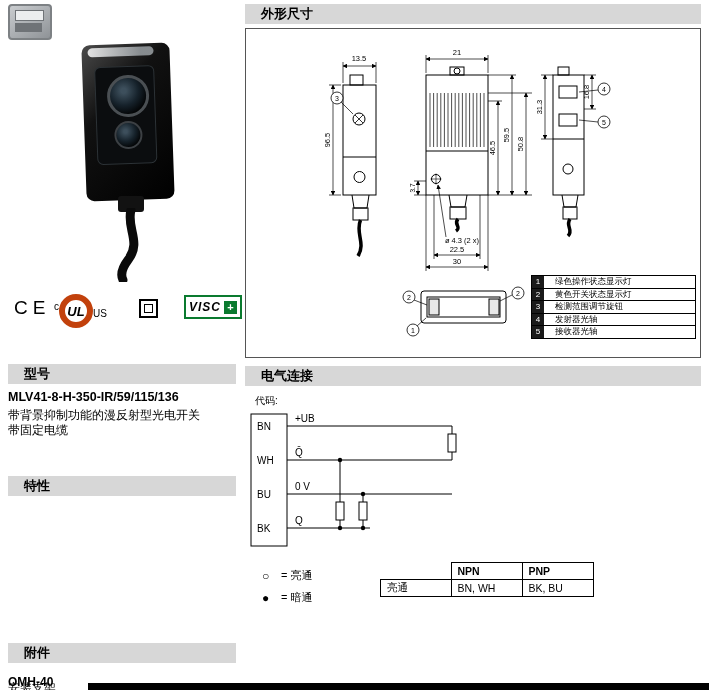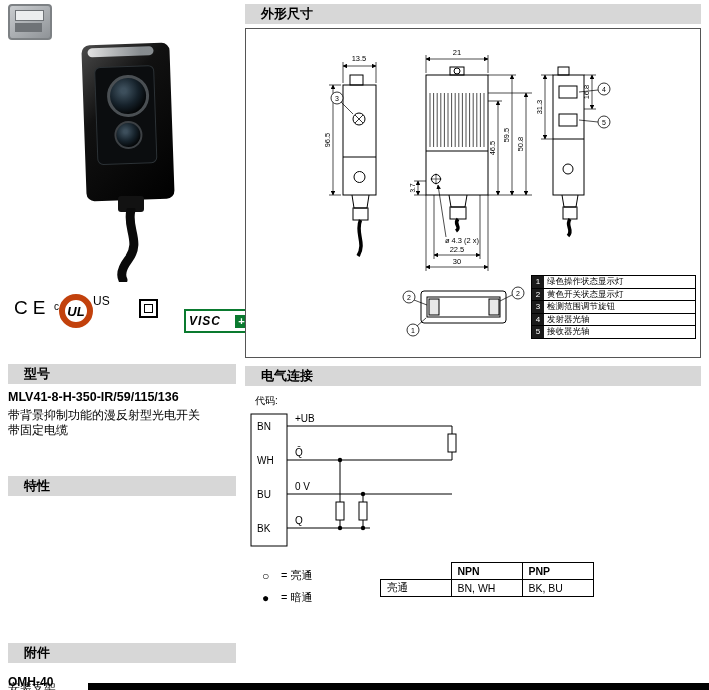--- a/index.html
+++ b/index.html
@@ -23,26 +23,26 @@
   .lens{position:absolute;border-radius:50%;background:radial-gradient(circle at 38% 35%,#3d4f5c 8%,#16222b 45%,#000 80%);}
   .lens-a{left:11px;top:8px;width:36px;height:36px;border:3px solid #4a4f53;}
   .lens-b{left:17px;top:54px;width:24px;height:24px;border:2px solid #3c4044;}
   .gland{position:absolute;left:48px;top:160px;width:26px;height:16px;background:#121212;border-radius:3px;}
   
   #ce-mark{left:14px;top:297px;font-size:19px;letter-spacing:5px;}
   #ul-mark{left:54px;top:294px;display:flex;align-items:flex-start;}
   #ul-mark .ul-pre{font-size:10px;margin-top:7px;}
   #ul-mark .ul-circle{width:22px;height:22px;border:6px solid #c2410c;border-radius:50%;display:flex;
           align-items:center;justify-content:center;font-weight:bold;font-style:italic;font-size:13px;}
-  #ul-mark .ul-suf{font-size:12px;}
+  #ul-mark .ul-suf{font-size:10px;margin-top:14px;}
   #sq-mark{left:139px;top:299px;width:15px;height:15px;border:2px solid #000;display:flex;
           align-items:center;justify-content:center;}
   #sq-mark .inner{width:7px;height:7px;border:1.5px solid #000;}
-  #visc-mark{left:184px;top:309px;height:20px;border:2px solid #0a7a2f;display:flex;align-items:center;
-          padding:0 3px;gap:14px;box-sizing:content-box;background:#fff;}
+  #visc-mark{left:184px;top:295px;height:20px;border:2px solid #0a7a2f;display:flex;align-items:center;
+          padding:0 3px;gap:3px;box-sizing:content-box;background:#fff;}
   #visc-mark .visc-text{font-weight:bold;font-style:italic;font-size:12px;letter-spacing:1px;}
   #visc-mark .visc-plus{width:13px;height:13px;background:#0a7a2f;color:#fff;display:flex;
           align-items:center;justify-content:center;font-size:11px;font-weight:bold;}
   
   #hdr-model{left:8px;top:364px;width:228px;}
   #model-name{left:8px;top:390px;width:232px;font-size:12.5px;font-weight:bold;}
   #model-desc1{left:8px;top:407px;width:232px;font-size:12px;}
   #model-desc2{left:8px;top:422px;width:232px;font-size:12px;}
   #hdr-feat{left:8px;top:476px;width:228px;}
   #feat-list{left:8px;top:500px;width:230px;font-size:12px;}
@@ -54,21 +54,21 @@
   #acc-desc{left:8px;top:680px;font-size:12px;}
   
   #hdr-dims{left:245px;top:4px;width:456px;}
   #dims-box{left:245px;top:28px;width:454px;height:328px;border:1px solid #555;background:#fff;}
   #hdr-elec{left:245px;top:366px;width:456px;}
   #elec-area{left:245px;top:390px;width:456px;height:252px;}
   
   .dim-legend{position:absolute;left:285px;top:246px;width:163px;border:1px solid #000;border-bottom:none;background:#fff;}
   .leg-row{display:flex;border-bottom:1px solid #000;height:11.5px;align-items:stretch;}
   .leg-num{width:12px;background:#1a1a1a;color:#fff;font-size:8px;display:flex;align-items:center;justify-content:center;}
-  .leg-txt{font-size:8.5px;line-height:11.5px;padding-left:3px;white-space:nowrap;}
+  .leg-txt{font-size:8.5px;line-height:11.5px;padding-left:3px;white-space:nowrap;margin-left:8px;}
   
   #io-legend{position:absolute;left:17px;top:178px;font-size:11px;}
   #io-legend .row{display:flex;gap:6px;margin-bottom:7px;align-items:center;}
   #io-legend .sym{width:13px;font-size:12px;}
   #io-table{position:absolute;left:135px;top:172px;border-collapse:collapse;}
   #io-table th,#io-table td{border:1px solid #000;font-size:10.5px;padding:1px 6px;height:14px;text-align:left;}
   #io-table th{font-weight:bold;width:58px;}
   #io-table th.empty{border:none;background:#fff;}
   #io-table td.rl{width:44px;}
   

